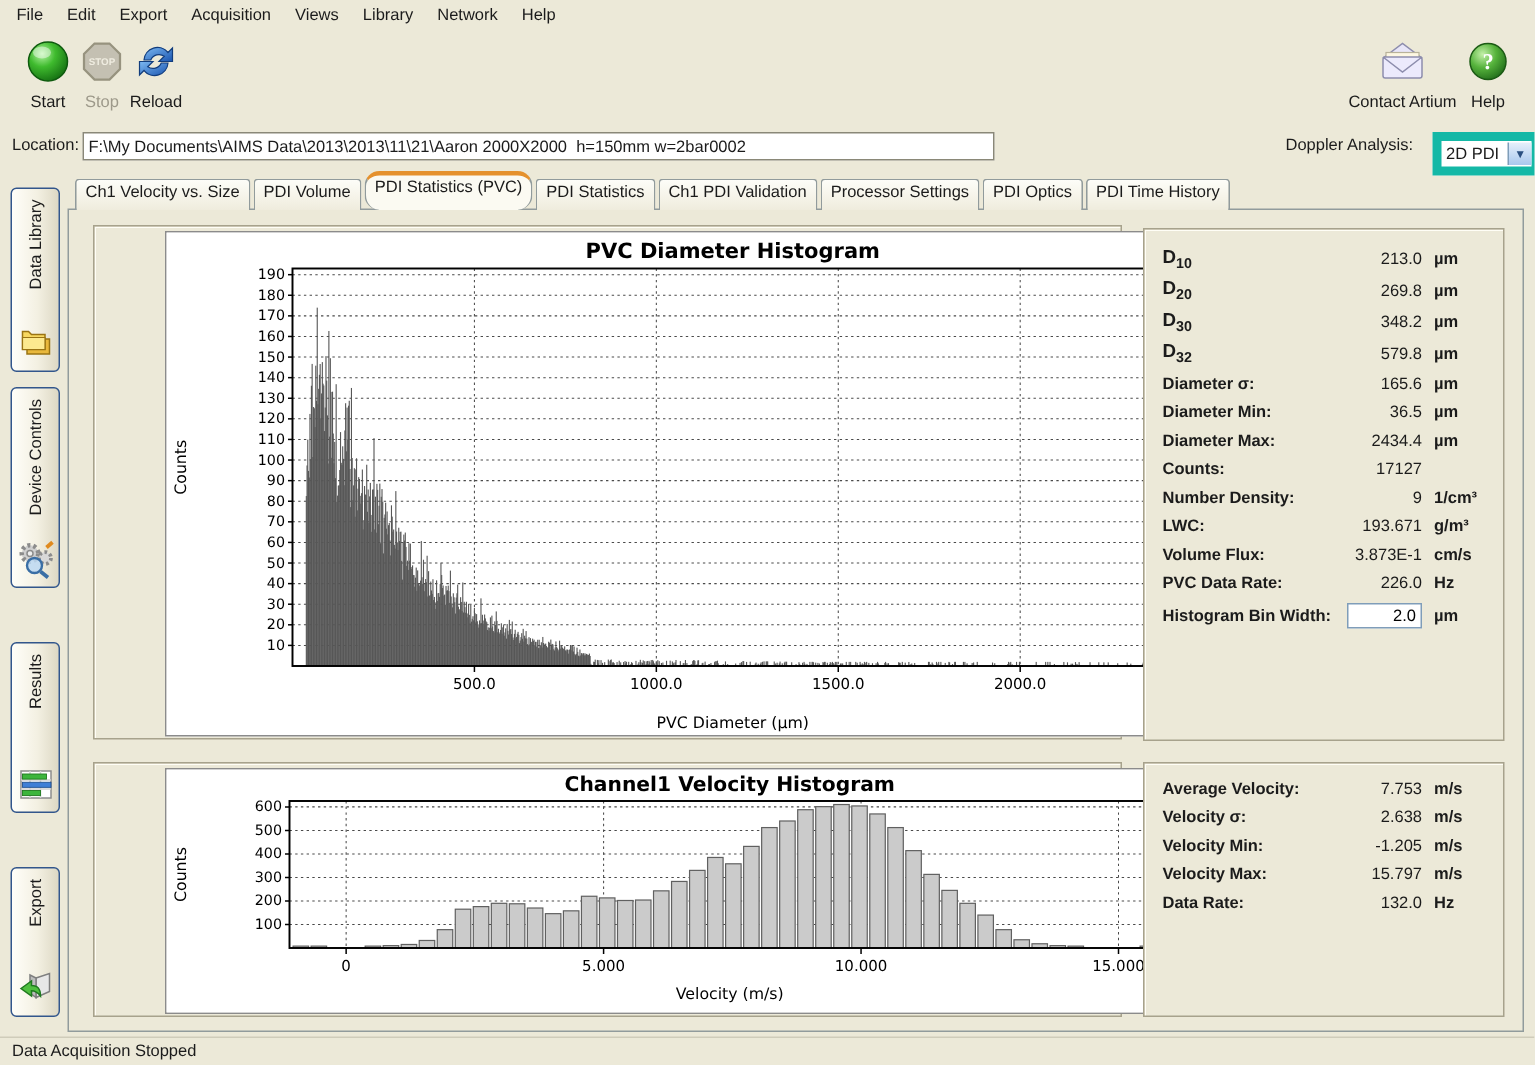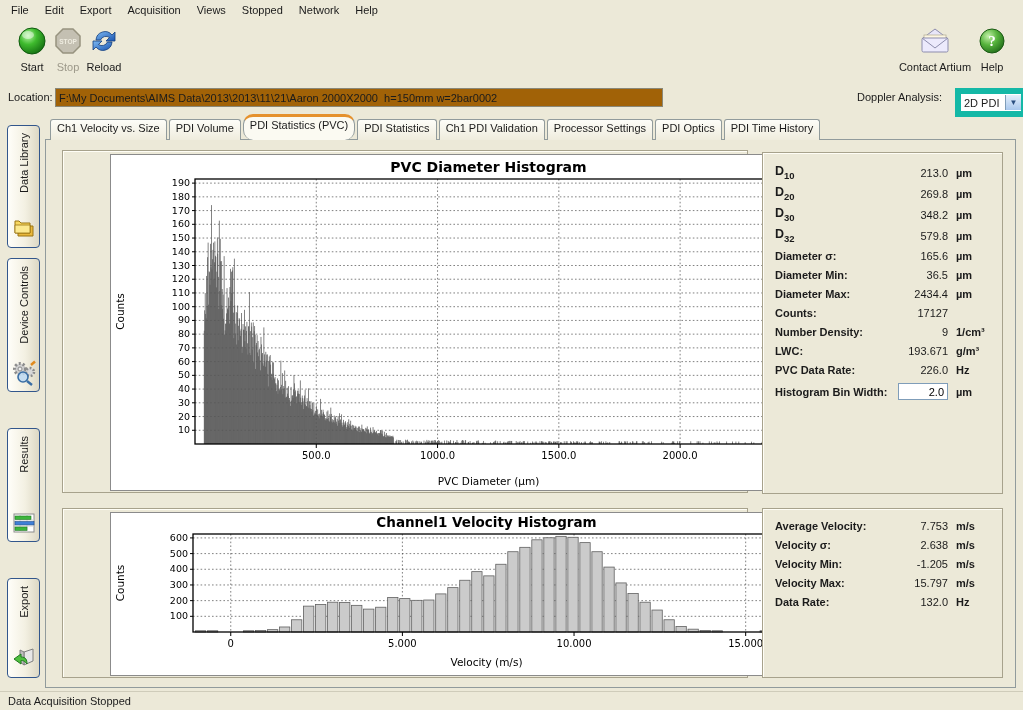--- a/index.html
+++ b/index.html
@@ -10,21 +10,21 @@
   .menu-item{padding:2px 8px;cursor:default;}
   
   .toolbar{position:absolute;left:0;top:20px;width:1023px;height:62px;}
   .tbtn{position:absolute;top:6px;width:46px;text-align:center;cursor:default;}
   .tbtn .tico{display:inline-block;height:32px;}
   .tbtn .tlabel{display:block;margin-top:3px;}
   .tbtn.disabled .tlabel{color:#9d998a;}
   
   .loc-row{position:absolute;left:0;top:86px;width:1023px;height:24px;}
   .loc-label{position:absolute;left:8px;top:5px;}
-  .loc-field{position:absolute;left:55px;top:2px;width:600px;height:15px;background:#a16207;
+  .loc-field{position:absolute;left:55px;top:2px;width:600px;height:15px;background:#ffffff;
       border:1px solid #8a8878;font-family:"Liberation Sans",sans-serif;font-size:11px;padding:1px 3px;white-space:pre;color:#1b1b1b;}
   .dop-label{position:absolute;left:857px;top:5px;}
   .combo{position:absolute;left:955px;top:2px;width:60px;height:17px;background:#fff;border:6px solid #14b8a6;display:flex;align-items:center;}
   .combo .cval{flex:1;padding-left:3px;}
   .combo .cbtn{width:15px;height:15px;margin:0;background:linear-gradient(#e6f0fb,#a9c8ee);border-left:1px solid #7f9db9;
       display:flex;align-items:center;justify-content:center;font-size:8px;color:#2a4f80;}
   
   .side-btn{position:absolute;left:7px;width:33px;border:1px solid #32568c;border-radius:4px;box-sizing:border-box;
       background:linear-gradient(90deg,#fffef9,#f3f0e2 55%,#ddd8c4);display:flex;flex-direction:column;align-items:center;padding:7px 0 5px 0;cursor:default;}
   .vlabel{writing-mode:vertical-rl;transform:rotate(180deg);font-size:11px;color:#1b1b1b;}
@@ -55,21 +55,21 @@
 </style>
 </head>
 <body>
 
 <div class="menu-bar">
     <div class="menu-item">File</div>
     <div class="menu-item">Edit</div>
     <div class="menu-item">Export</div>
     <div class="menu-item">Acquisition</div>
     <div class="menu-item">Views</div>
-    <div class="menu-item">Stopped</div>
+    <div class="menu-item">Library</div>
     <div class="menu-item">Network</div>
     <div class="menu-item">Help</div>
   </div>
 
 <div class="toolbar">
   <div class="tbtn" style="left:9px">
     <span class="tico">
       <svg width="30" height="30" viewBox="0 0 30 30">
         <defs>
             <radialGradient id="gGreen" cx="35%" cy="30%" r="75%">
@@ -943,20 +943,25 @@
       <span class="stat-label">Number Density:</span>
       <span class="stat-value">9</span>
       <span class="stat-unit">1/cm³</span>
     </div>
     <div class="stat-row">
       <span class="stat-label">LWC:</span>
       <span class="stat-value">193.671</span>
       <span class="stat-unit">g/m³</span>
     </div>
     <div class="stat-row">
+      <span class="stat-label">Volume Flux:</span>
+      <span class="stat-value">3.873E-1</span>
+      <span class="stat-unit">cm/s</span>
+    </div>
+    <div class="stat-row">
       <span class="stat-label">PVC Data Rate:</span>
       <span class="stat-value">226.0</span>
       <span class="stat-unit">Hz</span>
     </div>
     <div class="stat-row" style="margin-top: 3px;">
       <span class="stat-label">Histogram Bin Width:</span>
       <input class="bin-input" value="2.0" style="">
       <span class="stat-unit">µm</span>
     </div>
   </div>

